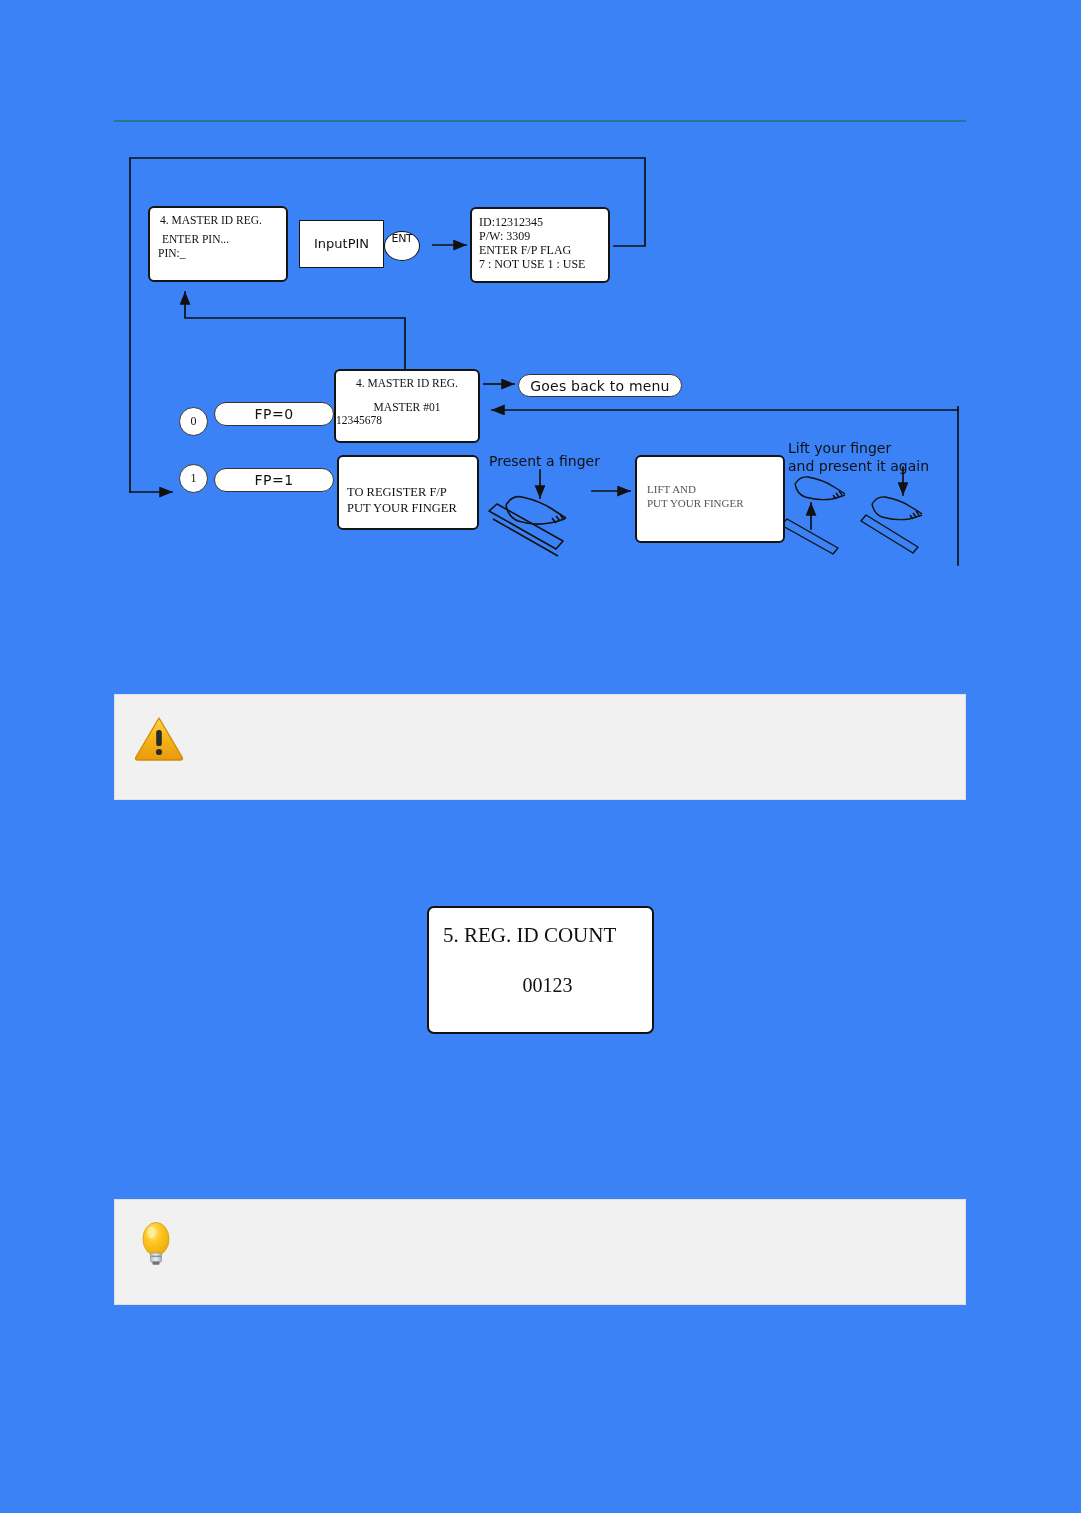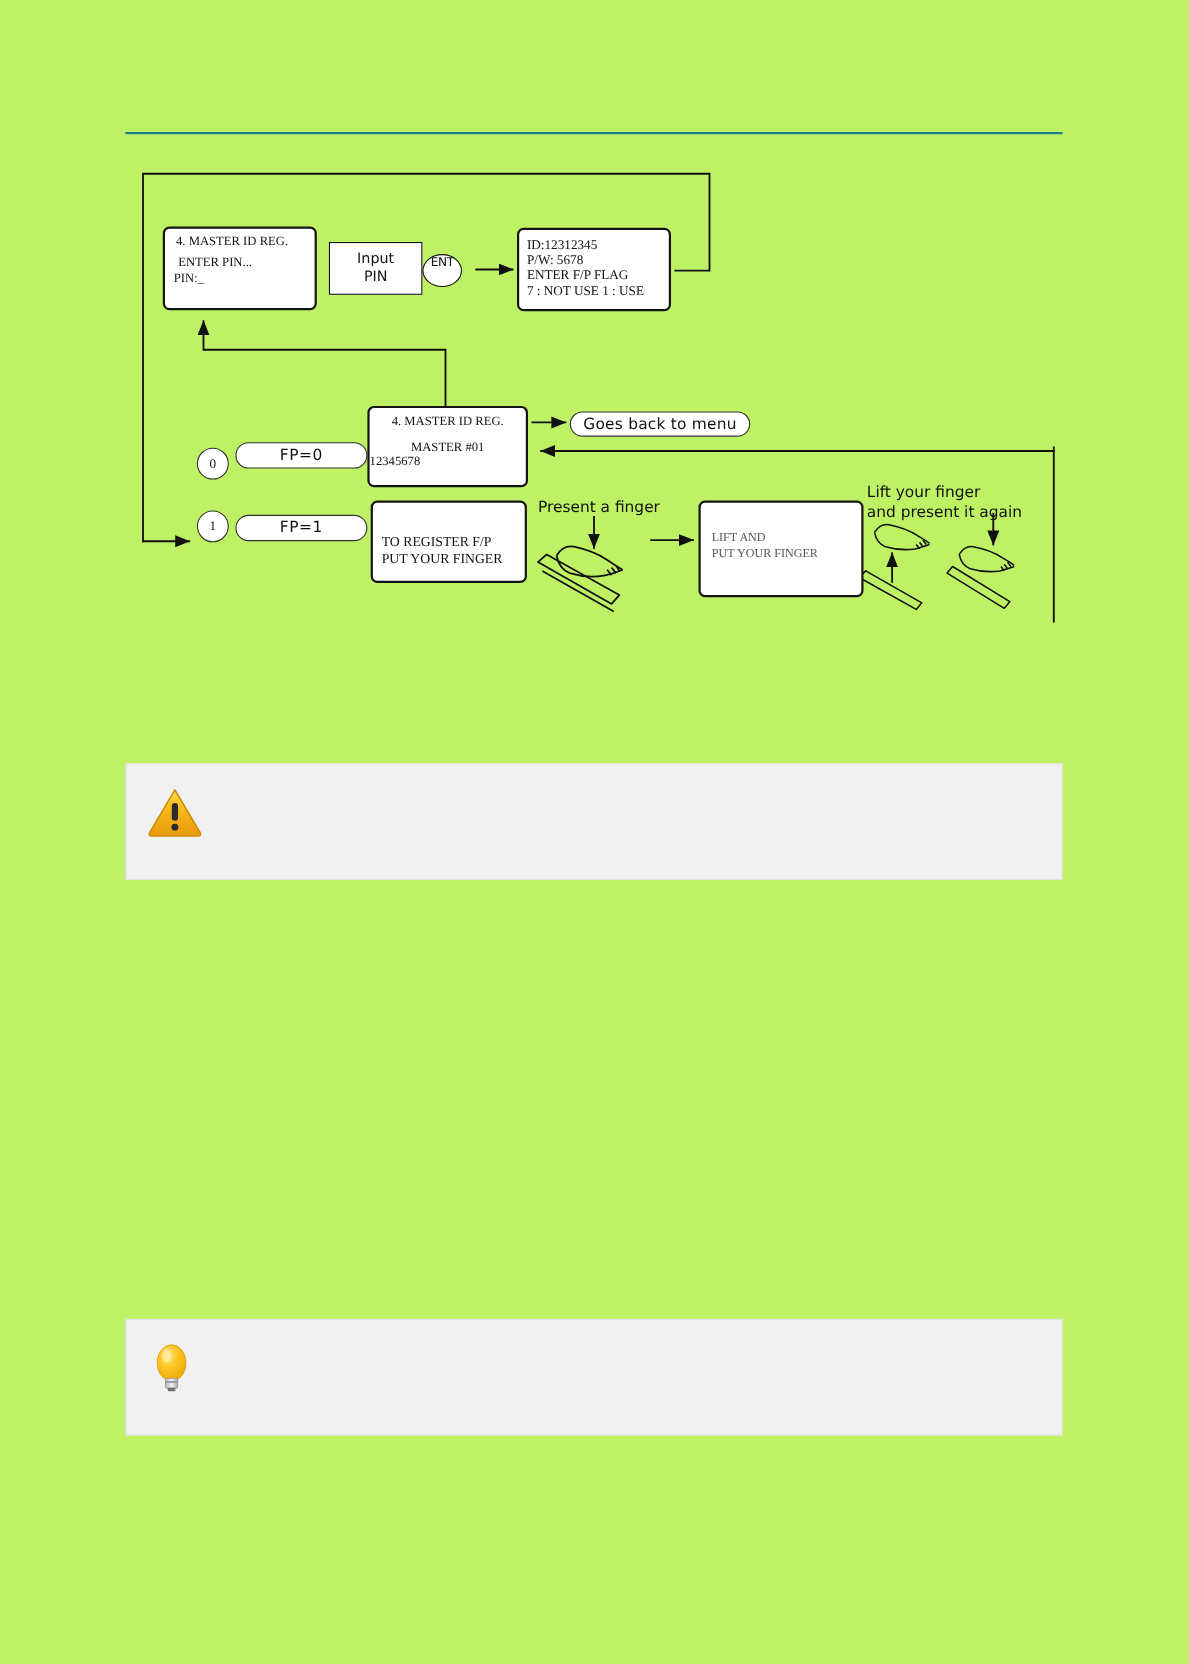--- a/index.html
+++ b/index.html
@@ -10,21 +10,21 @@
   body {
     width: 1081px;
     height: 1513px;
     position: relative;
     font-family: "Liberation Serif", serif;
     overflow: hidden;
   }
   .page {
     position: absolute;
     inset: 0;
-    background: #bef264;
+    background: #3b82f6;
   }
 
   
   .header-rule {
     position: absolute;
     left: 114px;
     top: 120px;
     width: 852px;
     height: 2px;
     background: #1f7a8c;
@@ -64,21 +64,21 @@
   #box-master-pin .t2 { margin-top: 5px; margin-left: 4px; }
   #box-master-pin .t3 { margin-top: 1px; margin-left: 0px; }
 
   
   #box-input-pin {
     left: 299px; top: 220px; width: 85px; height: 48px;
     border-radius: 0;
     border-width: 1.5px;
     font-family: "DejaVu Sans", sans-serif;
     font-size: 13px;
-    display: flex; flex-direction: column;
+    display: flex; flex-direction: row;
     align-items: center; justify-content: center;
   }
   #box-input-pin .ln { line-height: 1.25; }
 
   
   #ent-circle {
     position: absolute;
     left: 384px; top: 231px;
     width: 34px; height: 28px;
     border: 1.6px solid #111;
@@ -293,21 +293,21 @@
     <div class="ln">Input</div>
     <div class="ln">PIN</div>
   </div>
 
   <div id="ent-circle">
     <span>ENT</span>
   </div>
 
   <div class="lcd-box" id="box-id-pw">
     <div class="ln">ID:12312345</div>
-    <div class="ln">P/W: 5678</div>
+    <div class="ln">P/W: 3309</div>
     <div class="ln">ENTER F/P FLAG</div>
     <div class="ln">7 : NOT USE 1 : USE</div>
   </div>
 
   <div class="num-circle" id="circle-0">
     <span>0</span>
   </div>
   <div class="pill" id="pill-fp0">
     <span>FP=0</span>
   </div>
@@ -354,20 +354,24 @@
           </linearGradient>
         </defs>
         <path d="M26,6 L49,45 Q50.5,48 47,48 L5,48 Q1.5,48 3,45 Z" fill="url(#warnGrad)" stroke="#cf8c07" stroke-width="1.4" stroke-linejoin="round"></path>
         <rect x="23.2" y="18" width="5.6" height="16" rx="2.6" fill="#2b2b2b"></rect>
         <circle cx="26" cy="40" r="3.1" fill="#2b2b2b"></circle>
       </svg>
     </div>
     <div class="body-text"></div>
   </div>
 
+  <div id="box-reg-count">
+    <div class="title">5. REG. ID COUNT</div>
+    <div class="value">00123</div>
+  </div>
 
   <div class="callout" id="callout-tip">
     <div class="icon-slot">
       <svg width="52" height="52" viewBox="0 0 52 52" xmlns="http://www.w3.org/2000/svg">
         <defs>
           <radialGradient id="bulbGrad" cx="38%" cy="30%" r="72%">
             <stop offset="0%" stop-color="#ffe98a"></stop>
             <stop offset="45%" stop-color="#fdc623"></stop>
             <stop offset="100%" stop-color="#edab06"></stop>
           </radialGradient>

